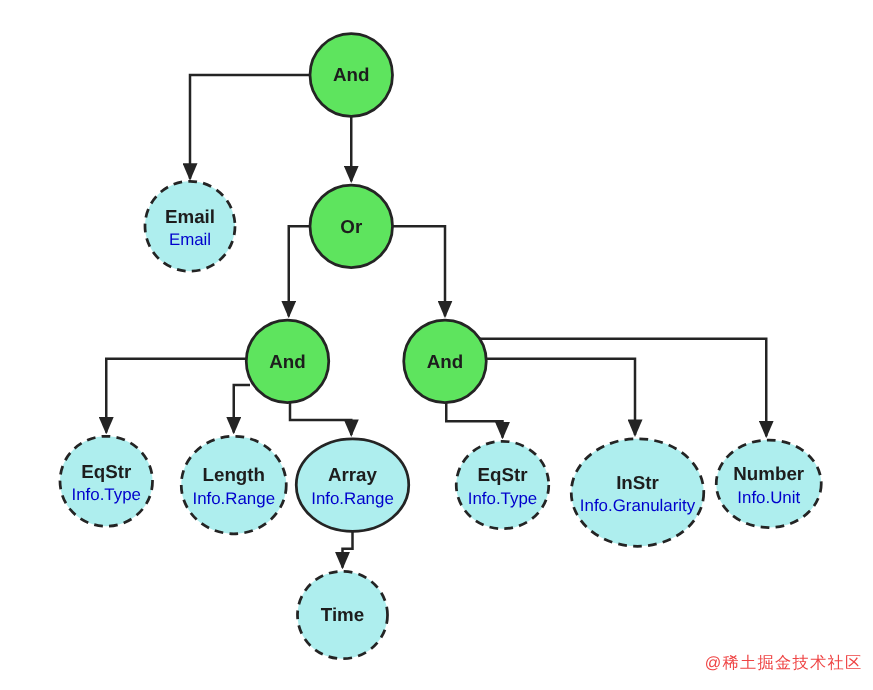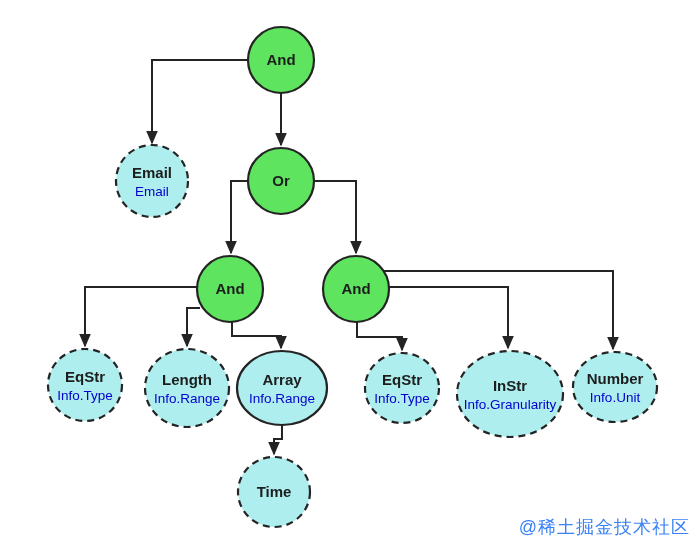--- a/index.html
+++ b/index.html
@@ -14,23 +14,23 @@
   }
   .canvas svg { position: absolute; left: 0; top: 0; }
   .canvas svg text {
     font-family: "Liberation Sans", sans-serif;
     text-anchor: middle;
   }
   .watermark {
     position: absolute;
     right: 8px;
     bottom: 13px;
-    font-size: 18px;
+    font-size: 13px;
     letter-spacing: 1px;
-    color: #3b82f6;
+    color: #ef4444;
     user-select: none;
   }
 </style>
 </head>
 <body>
 
 <div class="canvas">
   <svg id="tree-svg" width="698" height="552" viewBox="0 0 698 552">
       <defs>
         <marker id="arrowhead" markerWidth="14" markerHeight="12" refX="12.5" refY="6" orient="auto" markerUnits="userSpaceOnUse">

